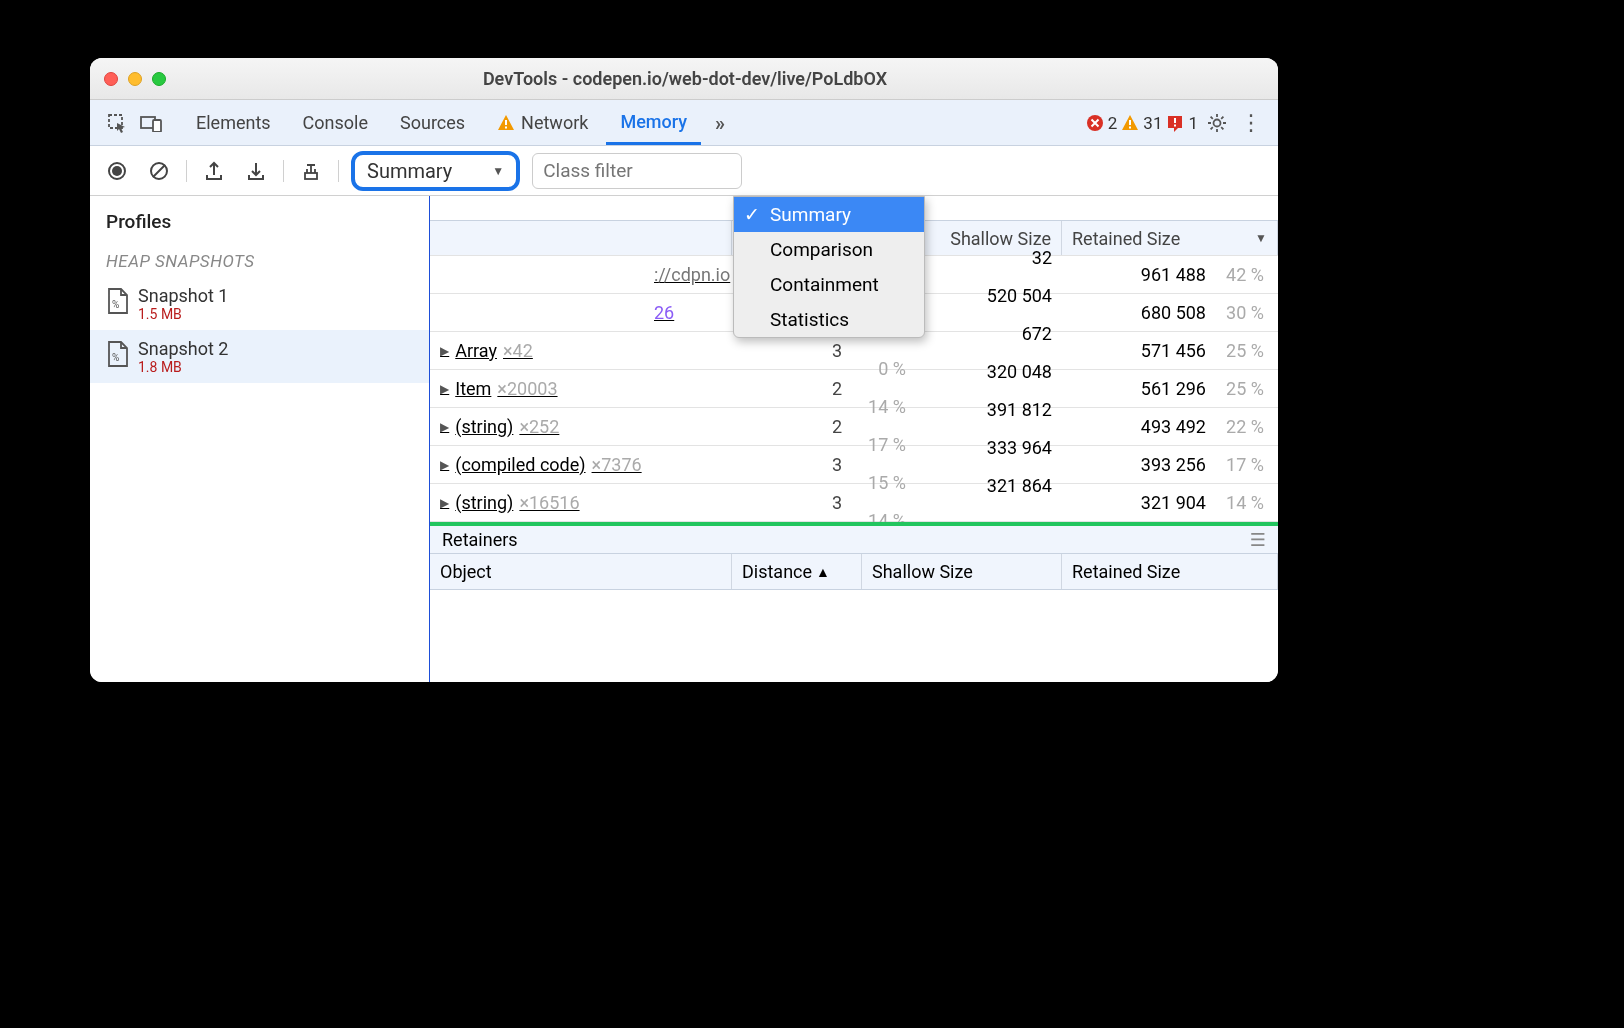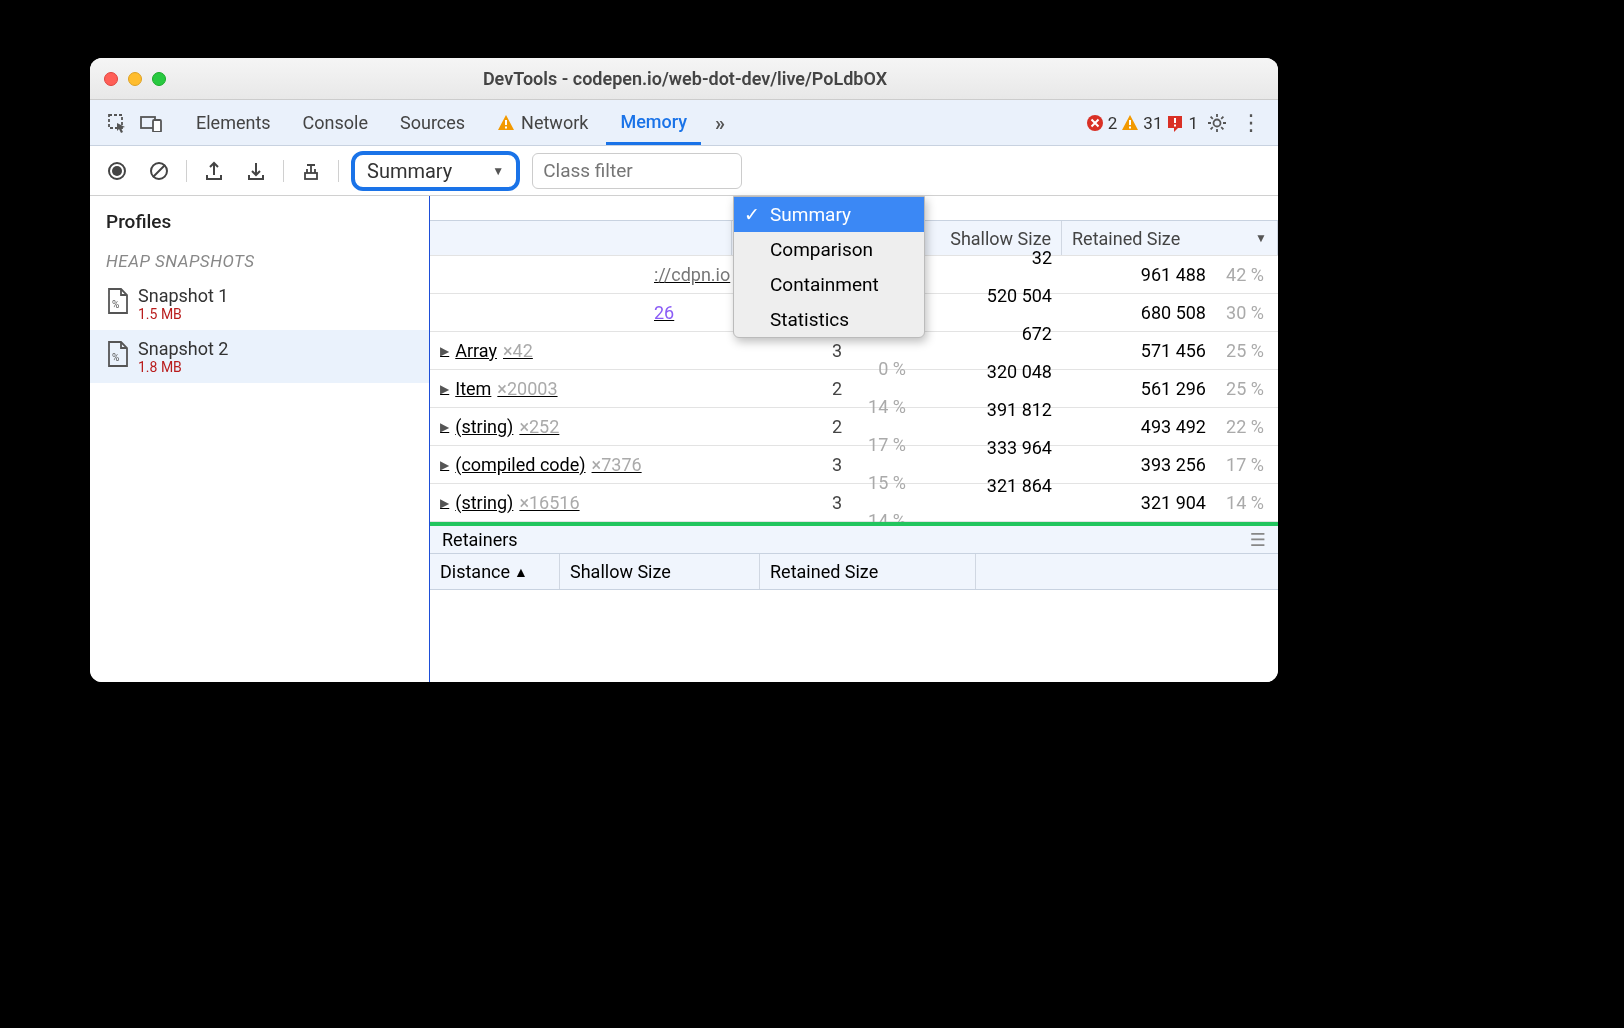--- a/index.html
+++ b/index.html
@@ -371,20 +371,23 @@
               <span class="pct">14 %</span>
             </div>
           </div>
         </div>
 
       <div class="retainers-head">
         <span>Retainers</span>
         <span style="color:#888;font-size:18px">☰</span>
       </div>
       <div class="retainers-cols">
+        <div class="col-ctor-head">
+            <span>Object</span>
+          </div>
         <div class="col-head" style="width:130px;justify-content:flex-start;padding-left:10px">
           <span>Distance</span>
           <span class="sort-arrow">▲</span>
         </div>
         <div class="col-head" style="width:200px;justify-content:flex-start;padding-left:10px">
             <span>Shallow Size</span>
           </div>
         <div class="col-head" style="width:216px;justify-content:flex-start;padding-left:10px">
             <span>Retained Size</span>
           </div>

